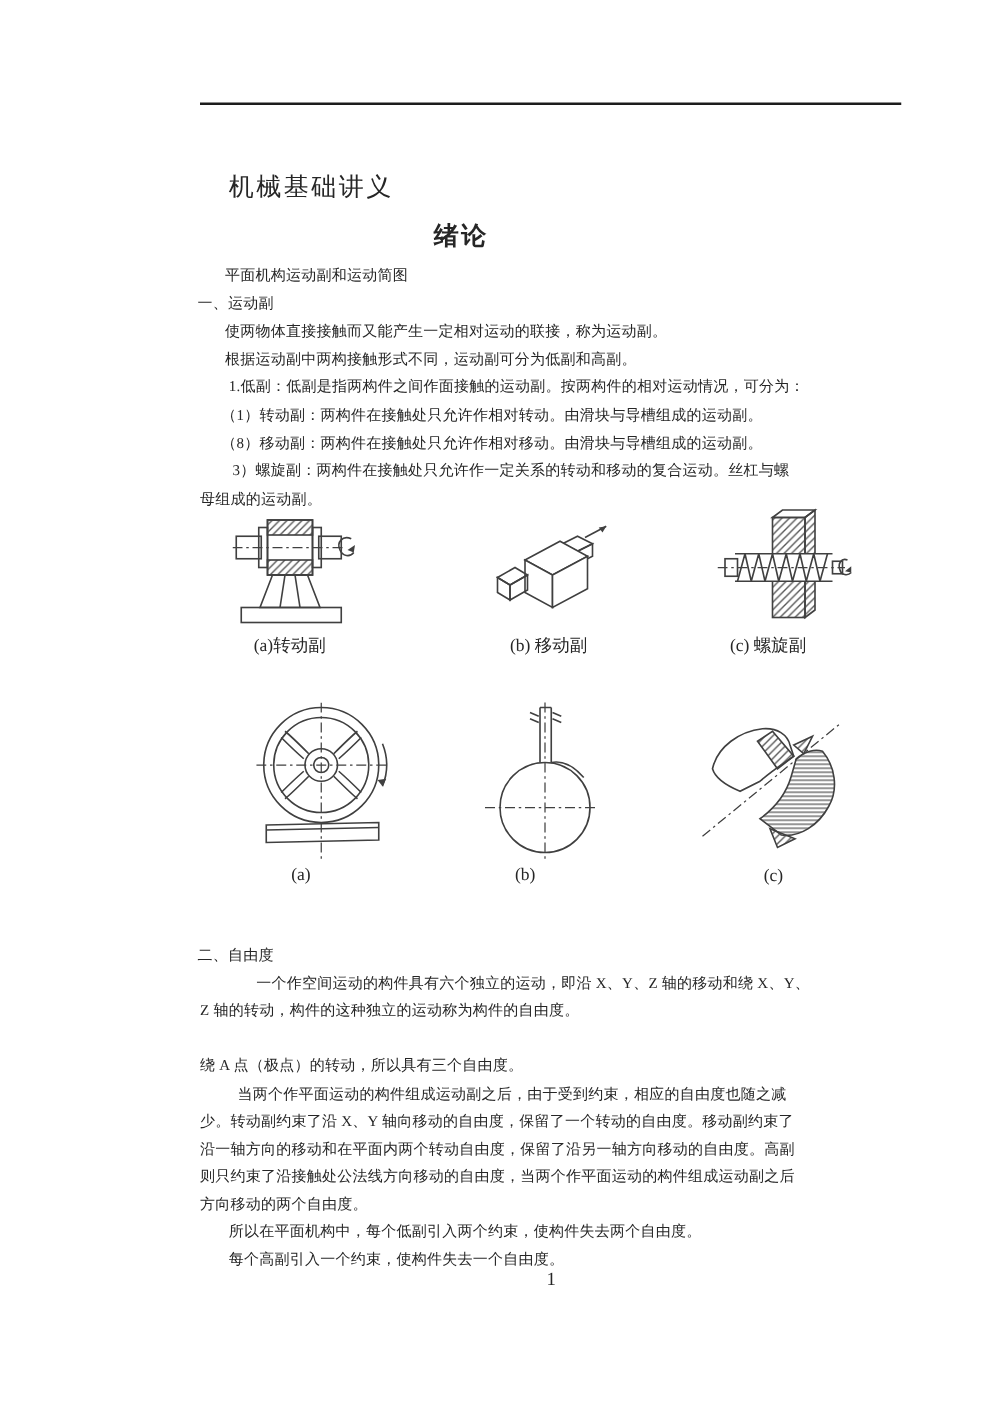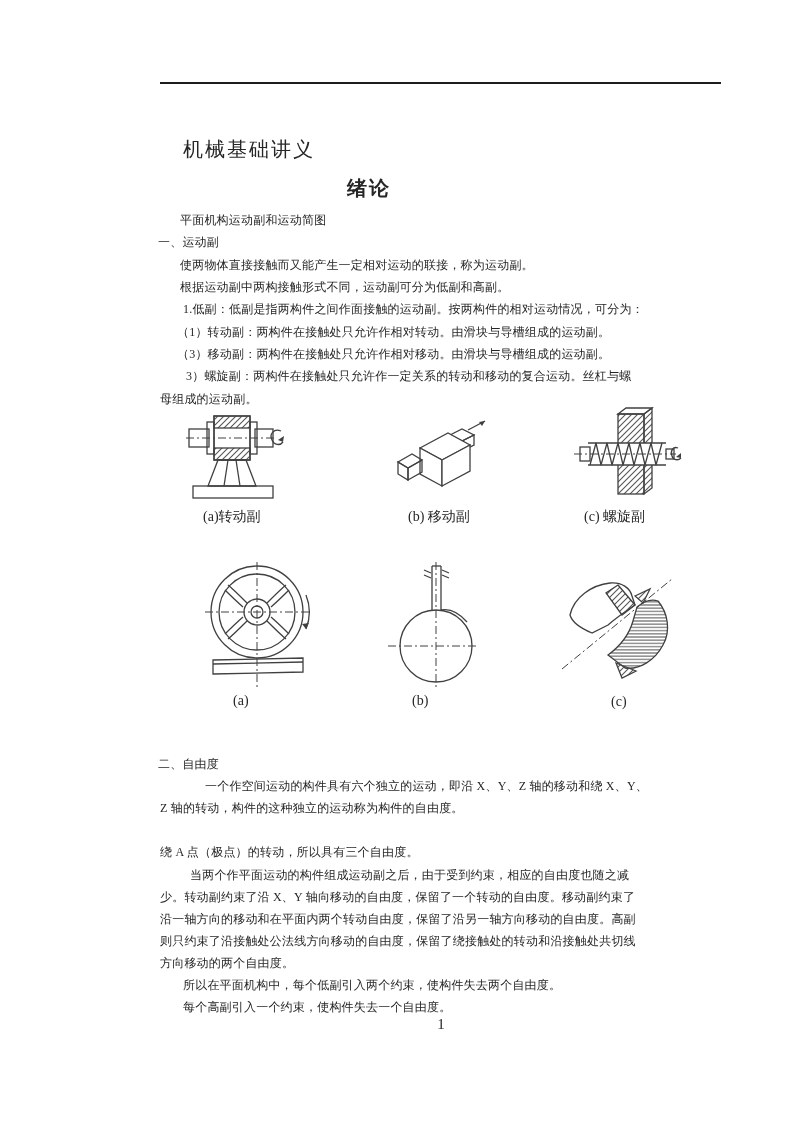--- a/index.html
+++ b/index.html
@@ -39,21 +39,21 @@
 
   <div class="doc-title" style="left:183px;top:136px">机械基础讲义</div>
   <div class="section-heading" style="left:347px;top:175px">绪论</div>
 
   <div class="ln" style="left:180px;top:212px">平面机构运动副和运动简图</div>
   <div class="ln" style="left:158px;top:234px">一、运动副</div>
   <div class="ln" style="left:180px;top:279px">根据运动副中两构接触形式不同，运动副可分为低副和高副。</div>
   <div class="ln" style="left:180px;top:257px">使两物体直接接触而又能产生一定相对运动的联接，称为运动副。</div>
   <div class="ln" style="left:183px;top:301px">1.低副：低副是指两构件之间作面接触的运动副。按两构件的相对运动情况，可分为：</div>
   <div class="ln" style="left:177px;top:324px">（1）转动副：两构件在接触处只允许作相对转动。由滑块与导槽组成的运动副。</div>
-  <div class="ln" style="left:177px;top:346px">（3）移动副：两构件在接触处只允许作相对移动。由滑块与导槽组成的运动副。</div>
+  <div class="ln" style="left:177px;top:346px">（8）移动副：两构件在接触处只允许作相对移动。由滑块与导槽组成的运动副。</div>
   <div class="ln" style="left:186px;top:368px">3）螺旋副：两构件在接触处只允许作一定关系的转动和移动的复合运动。丝杠与螺</div>
   <div class="ln" style="left:160px;top:391px">母组成的运动副。</div>
 
   <svg class="fig" style="left:186px;top:412px" width="100" height="92" viewBox="0 0 100 92">
     <g fill="none" stroke="#404040" stroke-width="1.3">
       <line x1="0" y1="26" x2="88" y2="26" stroke-dasharray="8 3 2 3" stroke-width="1"></line>
       <rect x="3" y="17" width="20" height="18"></rect>
       <rect x="69" y="17" width="18" height="18"></rect>
       <rect x="21" y="10" width="7" height="32"></rect>
       <rect x="64" y="10" width="7" height="32"></rect>
@@ -159,20 +159,20 @@
   <div class="figlabel" style="left:412px;top:693px">(b)</div>
   <div class="figlabel" style="left:611px;top:694px">(c)</div>
 
   <div class="ln" style="left:158px;top:756px">二、自由度</div>
   <div class="ln" style="left:160px;top:800px">Z 轴的转动，构件的这种独立的运动称为构件的自由度。</div>
   <div class="ln" style="left:205px;top:778px">一个作空间运动的构件具有六个独立的运动，即沿 X、Y、Z 轴的移动和绕 X、Y、</div>
   <div class="ln" style="left:160px;top:844px">绕 A 点（极点）的转动，所以具有三个自由度。</div>
   <div class="ln" style="left:190px;top:867px">当两个作平面运动的构件组成运动副之后，由于受到约束，相应的自由度也随之减</div>
   <div class="ln" style="left:160px;top:889px">少。转动副约束了沿 X、Y 轴向移动的自由度，保留了一个转动的自由度。移动副约束了</div>
   <div class="ln" style="left:160px;top:911px">沿一轴方向的移动和在平面内两个转动自由度，保留了沿另一轴方向移动的自由度。高副</div>
-  <div class="ln" style="left:160px;top:933px">则只约束了沿接触处公法线方向移动的自由度，保留了绕接触处的转动和沿接触处共切线</div>
+  <div class="ln" style="left:160px;top:933px">则只约束了沿接触处公法线方向移动的自由度，当两个作平面运动的构件组成运动副之后</div>
   <div class="ln" style="left:160px;top:955px">方向移动的两个自由度。</div>
   <div class="ln" style="left:183px;top:977px">所以在平面机构中，每个低副引入两个约束，使构件失去两个自由度。</div>
   <div class="ln" style="left:183px;top:999px">每个高副引入一个约束，使构件失去一个自由度。</div>
 
   <div class="pagenum">1</div>
 
 </div>
 
 </body></html>

